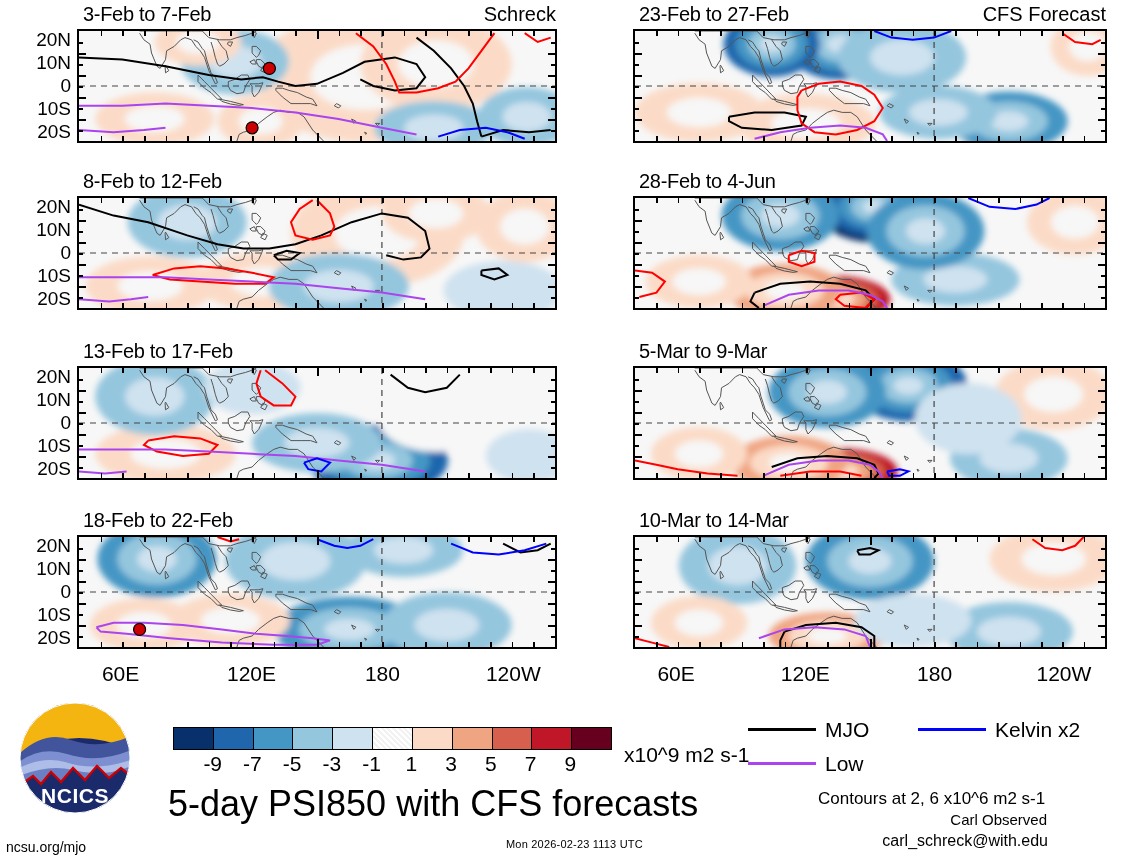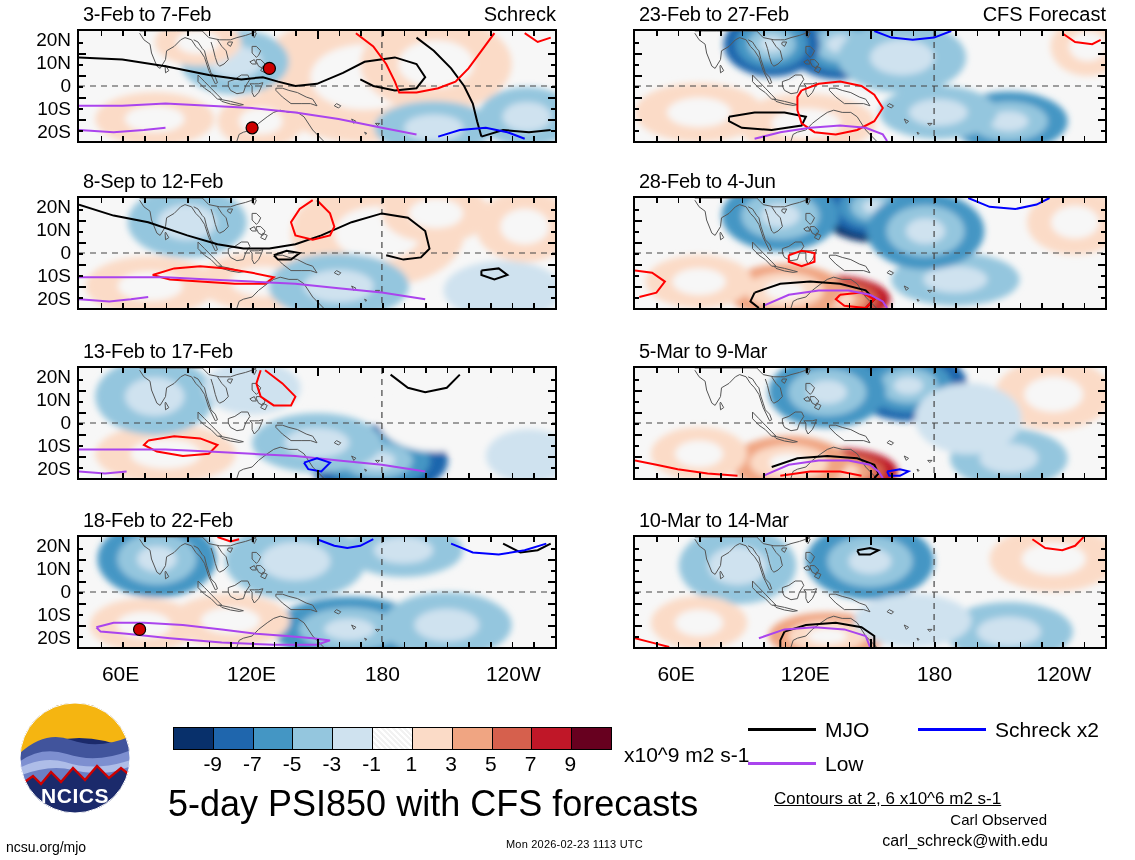--- a/index.html
+++ b/index.html
@@ -184,21 +184,21 @@
       <div class="tick-r" style="top: 55px; right: 0px; width: 4px;"></div>
       <div class="tick-l" style="top: 66px; left: 0px; width: 7px;"></div>
       <div class="tick-r" style="top: 66px; right: 0px; width: 7px;"></div>
       <div class="tick-l" style="top: 77px; left: 0px; width: 4px;"></div>
       <div class="tick-r" style="top: 77px; right: 0px; width: 4px;"></div>
       <div class="tick-l" style="top: 88px; left: 0px; width: 7px;"></div>
       <div class="tick-r" style="top: 88px; right: 0px; width: 7px;"></div>
       <div class="tick-l" style="top: 99px; left: 0px; width: 4px;"></div>
       <div class="tick-r" style="top: 99px; right: 0px; width: 4px;"></div>
     </div>
-    <div class="panel-title" style="left: 83px; top: 171px;">8-Sep to 12-Feb</div>
+    <div class="panel-title" style="left: 83px; top: 171px;">8-Feb to 12-Feb</div>
     <div class="latlabels" style="left: 5px; top: 196px; width: 66px; height: 114px;">
       <span style="top: 1.4px;">20N</span>
       <span style="top: 24.2px;">10N</span>
       <span style="top: 47px;">0</span>
       <span style="top: 69.8px;">10S</span>
       <span style="top: 92.6px;">20S</span>
     </div>
     <div class="map-frame" style="left: 77px; top: 196px; width: 480px; height: 114px;">
       <div class="map-inner">
         <svg width="476" height="110" viewBox="0 0 476 110" style="position: absolute; left: 0px; top: 0px;">
@@ -1133,29 +1133,29 @@
   </div>
 <div id="cb-units" style="left: 624px; top: 744px;">x10^9 m2 s-1</div>
 
 <div id="legend" style="left: 748px; top: 712px;">
     <div class="leg-item">
       <span class="leg-line" style="border-top-color: rgb(0, 0, 0);"></span>
       <span class="leg-text">MJO</span>
     </div>
     <div class="leg-item">
       <span class="leg-line" style="border-top-color: rgb(0, 0, 255);"></span>
-      <span class="leg-text">Schreck x2</span>
+      <span class="leg-text">Kelvin x2</span>
     </div>
     <div class="leg-item">
       <span class="leg-line" style="border-top-color: rgb(170, 68, 238);"></span>
       <span class="leg-text">Low</span>
     </div>
   </div>
 
-<div id="contours-note" style="left: 774px; top: 790px; text-decoration: underline;">Contours at 2, 6 x10^6 m2 s-1</div>
+<div id="contours-note" style="left: 818px; top: 790px;">Contours at 2, 6 x10^6 m2 s-1</div>
 <div id="author" style="left: 1047px; top: 812px; transform: translateX(-100%);">Carl Observed</div>
 <div id="email" style="left: 1048px; top: 833px; transform: translateX(-100%);">carl_schreck@with.edu</div>
 
 <div id="maintitle" style="left: 168px; top: 786px;">5-day PSI850 with CFS forecasts</div>
 <div id="timestamp" style="left: 506px; top: 839px;">Mon 2026-02-23 1113 UTC</div>
 <div id="siteurl" style="left: 6px; top: 840px;">ncsu.org/mjo</div>
 
 <div id="logo" style="left: 19px; top: 702px;">
   <svg width="112" height="112" viewBox="0 0 112 112">
     <defs>

